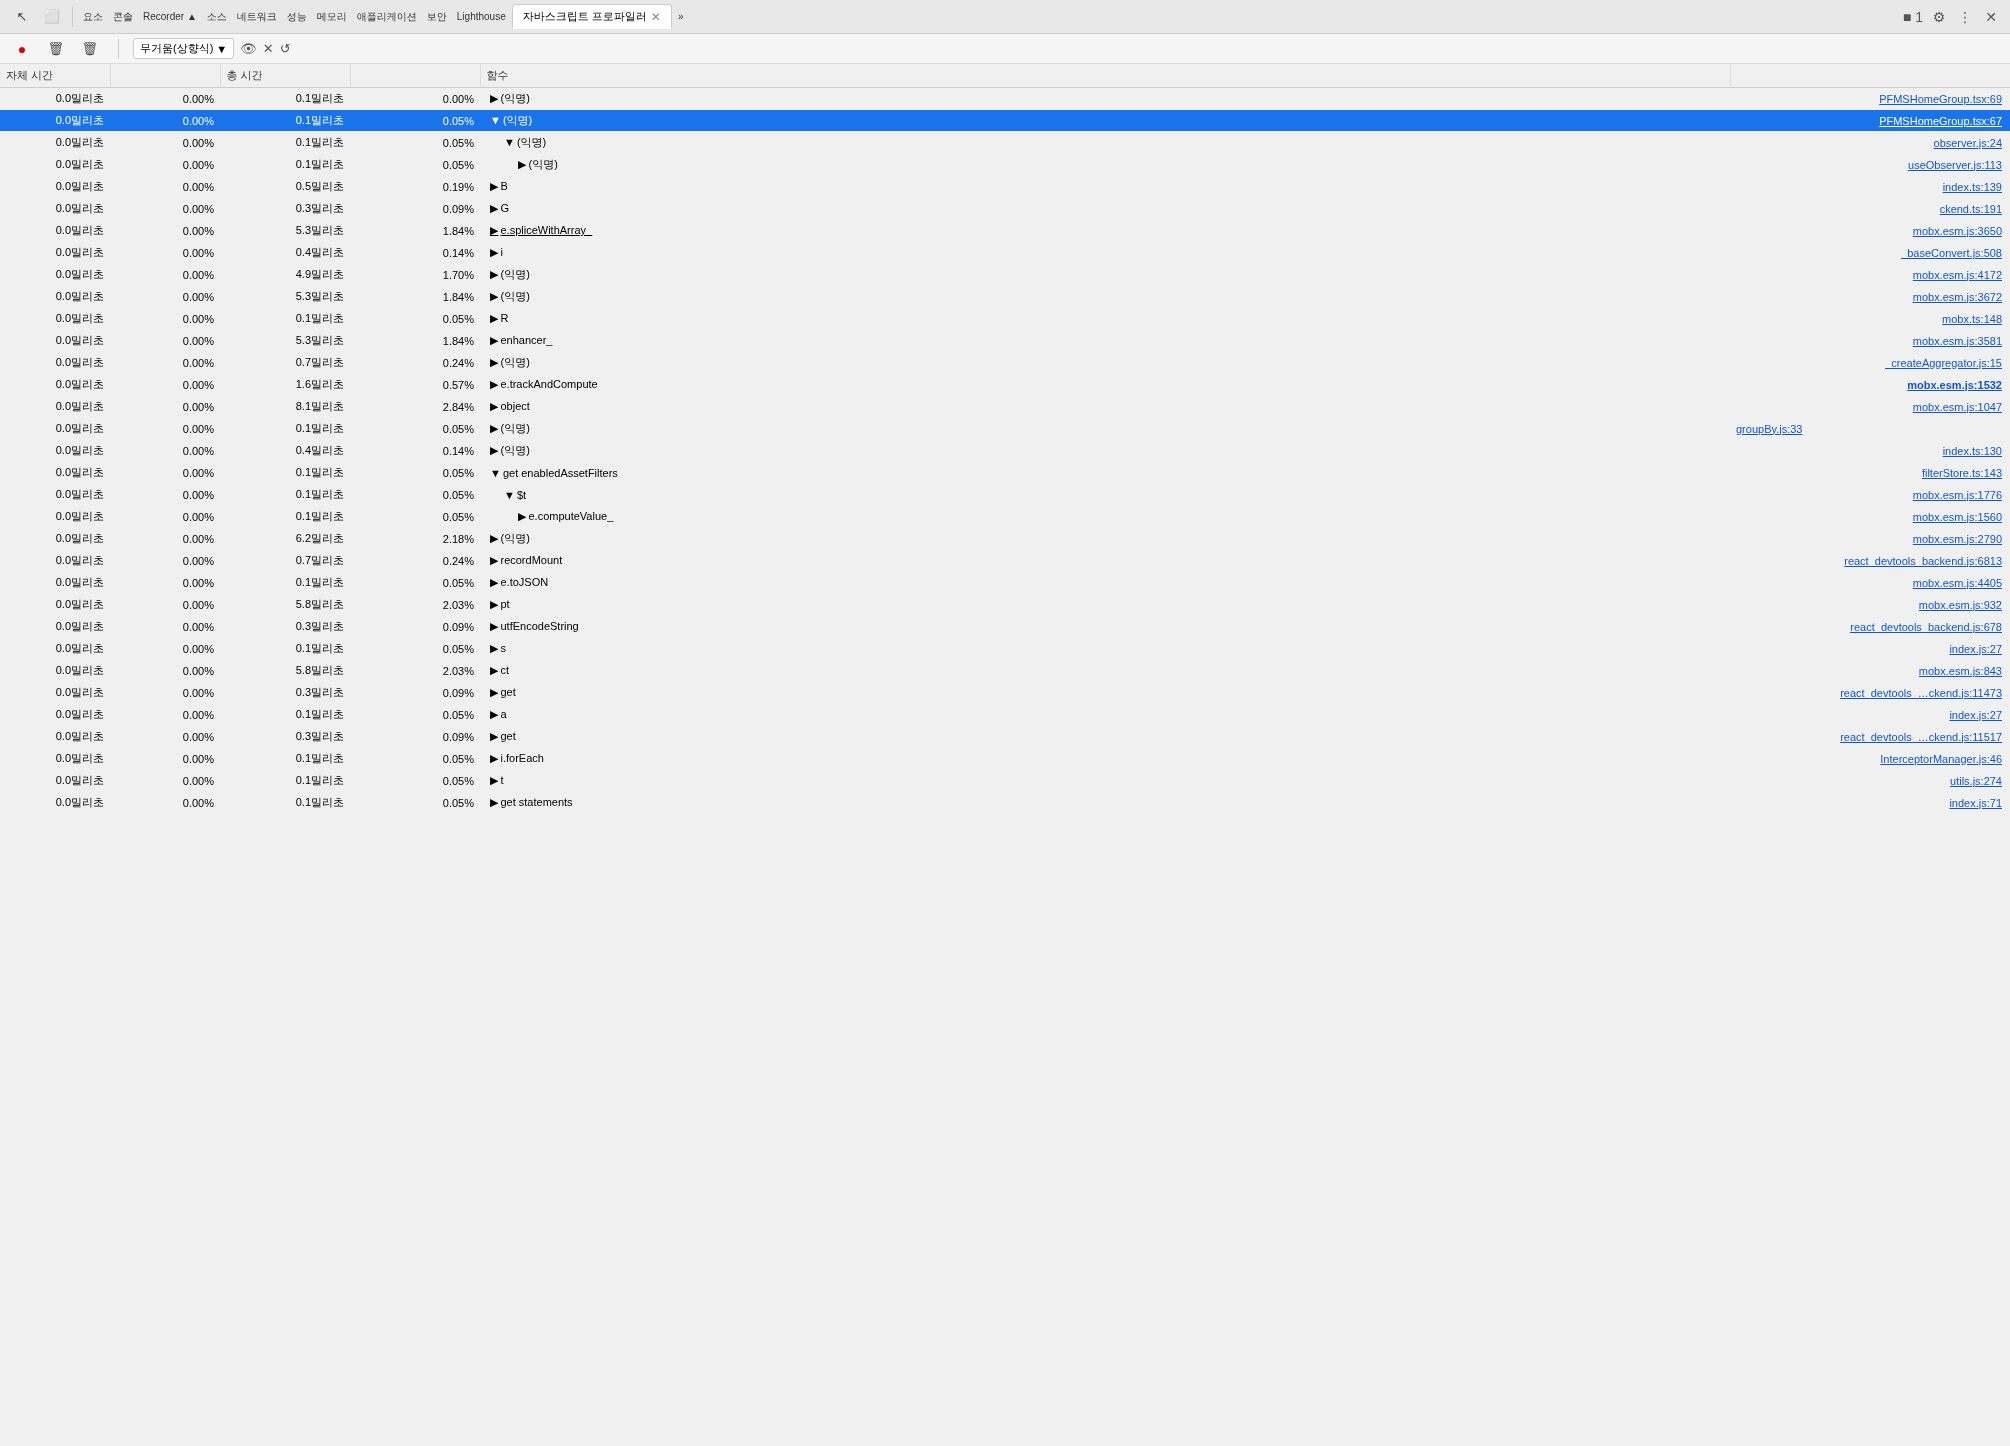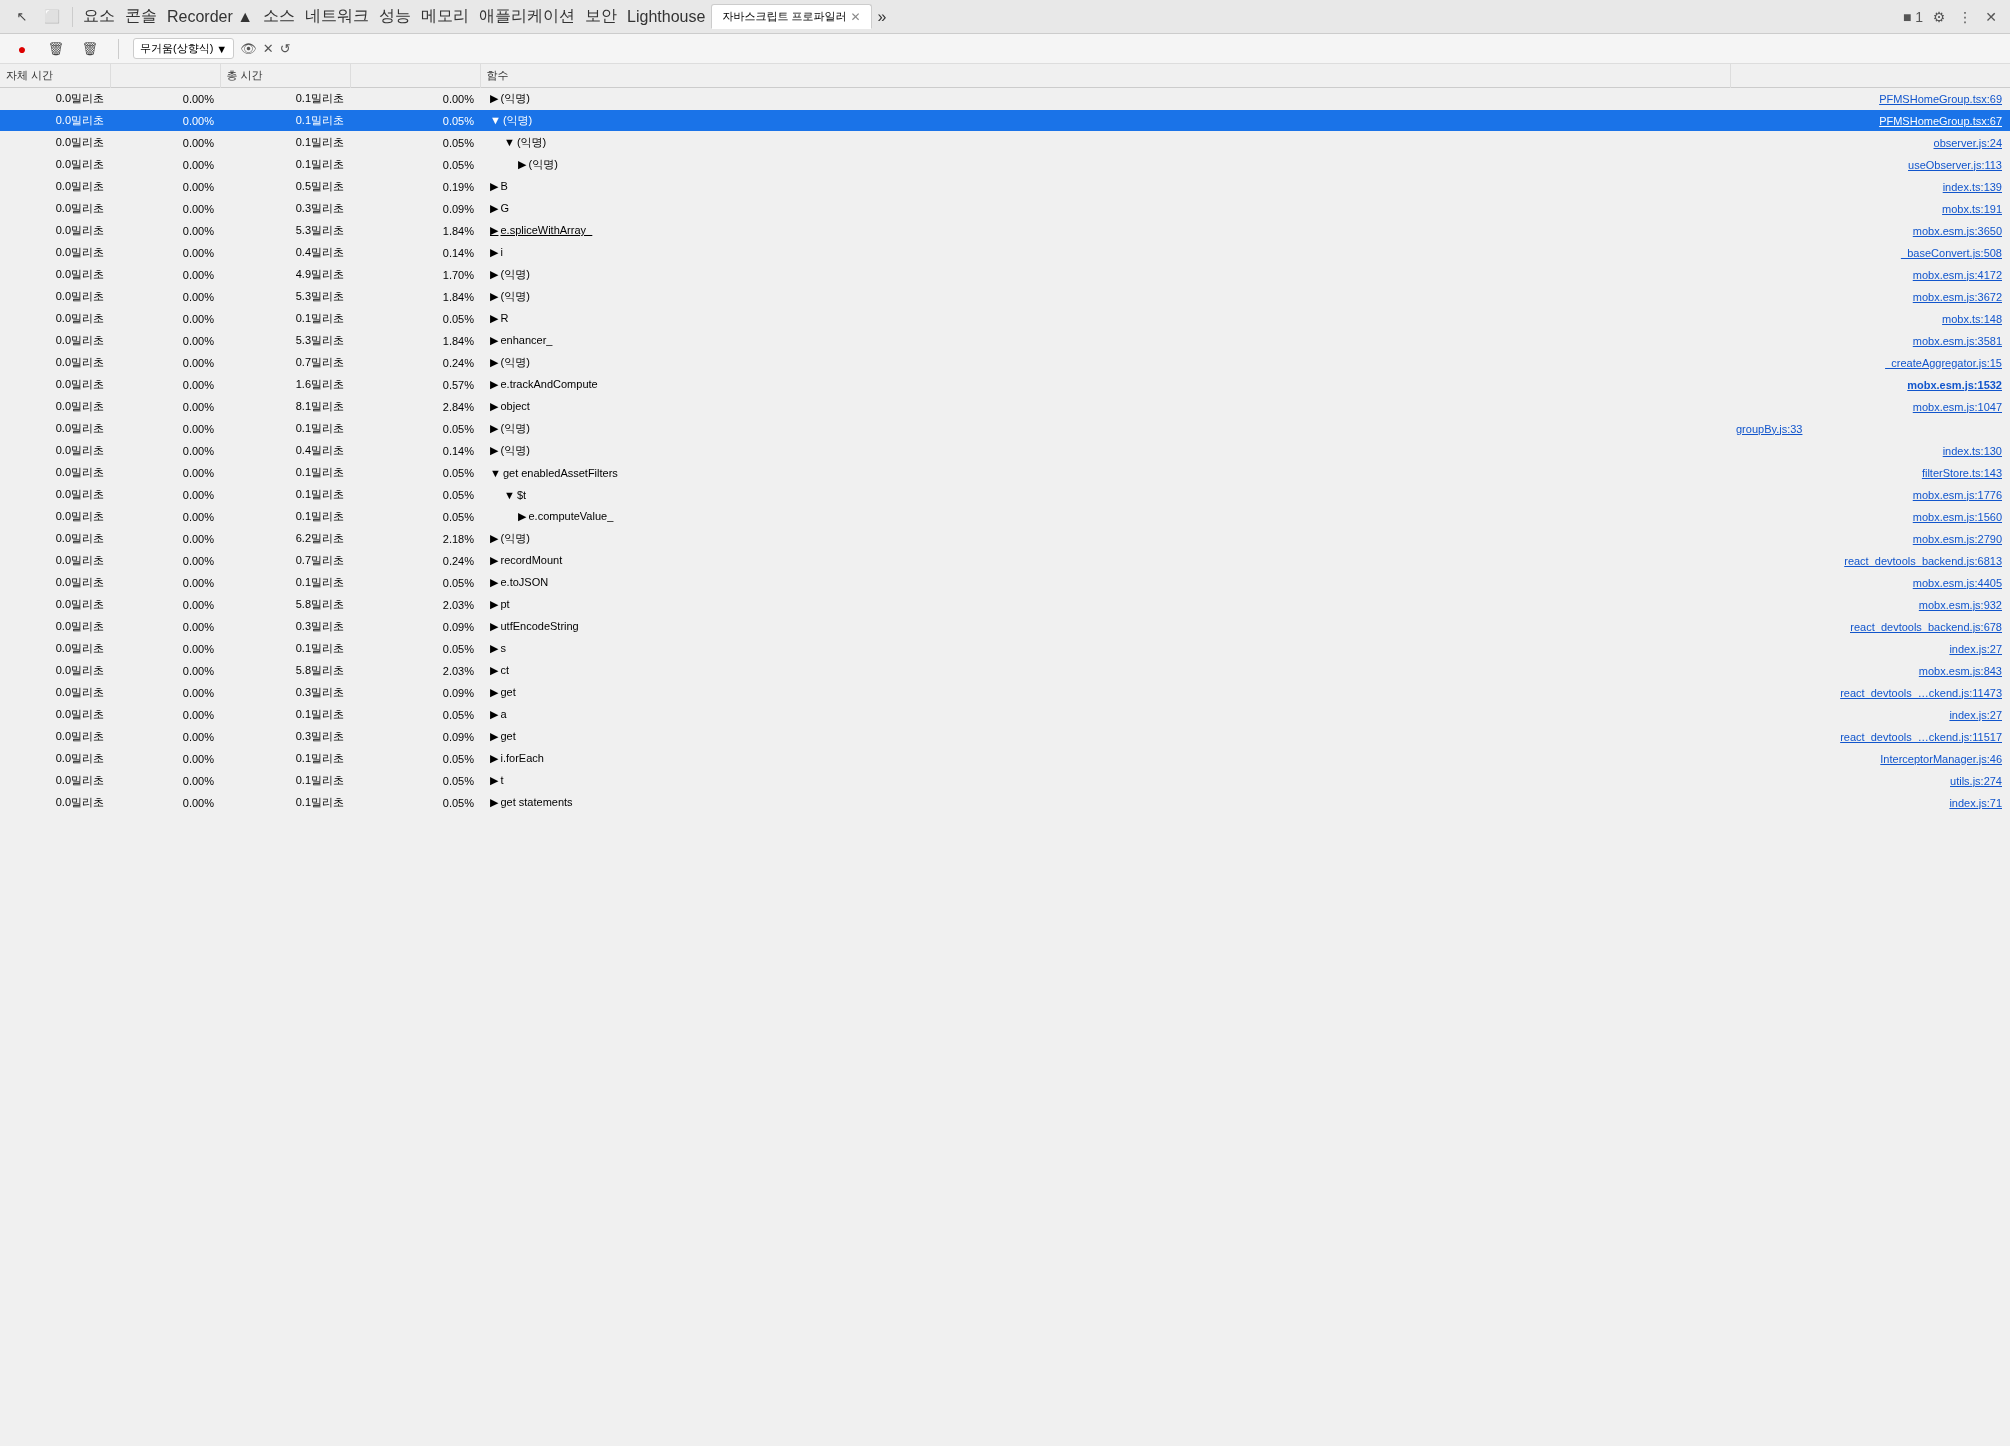--- a/index.html
+++ b/index.html
@@ -16,21 +16,21 @@
       gap: 2px;
     }
     .toolbar-icon {
       width: 28px; height: 28px;
       display: flex; align-items: center; justify-content: center;
       cursor: pointer; border-radius: 3px;
       font-size: 13px; color: #444;
     }
     .toolbar-divider { width: 1px; height: 20px; background: #ccc; margin: 0 4px; }
     .toolbar-label {
-      font-size: 16px; color: #333; padding: 0 4px; cursor: pointer;
+      font-size: 10px; color: #333; padding: 0 4px; cursor: pointer;
     }
     .tab-active {
       background: #fff;
       border: 1px solid #ccc;
       border-bottom: 1px solid #fff;
       padding: 4px 10px;
       font-size: 11px;
       border-radius: 3px 3px 0 0;
       display: flex; align-items: center; gap: 4px;
     }
@@ -261,21 +261,21 @@
     <td class="col-self">0.0밀리초</td>
     <td class="col-self">0.00%</td>
     <td class="col-total">0.3밀리초</td>
     <td class="col-total">0.09%</td>
     <td class="col-func">
       <span style="padding-left:4px;">
         <span class="tree-arrow">▶</span>G
       </span>
     </td>
     <td class="col-source" style="text-align:right; padding-right:8px;">
-      <a>mobx.ts:191</a>
+      <a>ckend.ts:191</a>
     </td>
   </tr>
             <tr>
     <td class="col-self">0.0밀리초</td>
     <td class="col-self">0.00%</td>
     <td class="col-total">5.3밀리초</td>
     <td class="col-total">1.84%</td>
     <td class="col-func">
       <span style="padding-left:4px;text-decoration:underline;">
         <span class="tree-arrow">▶</span>e.spliceWithArray_

